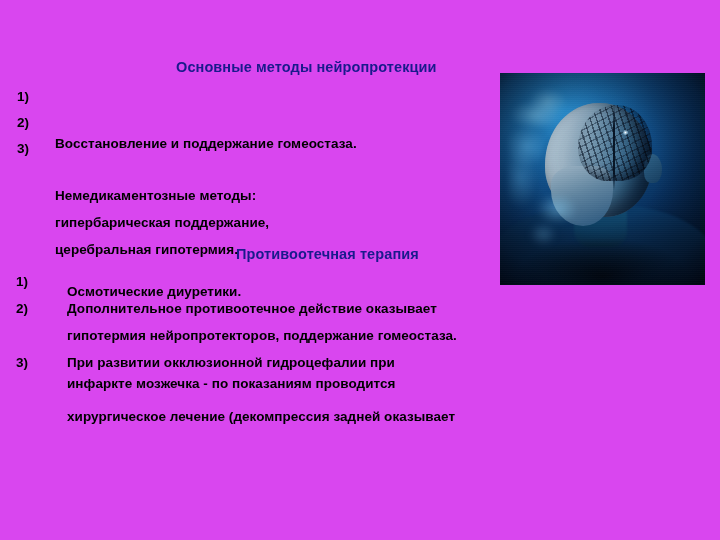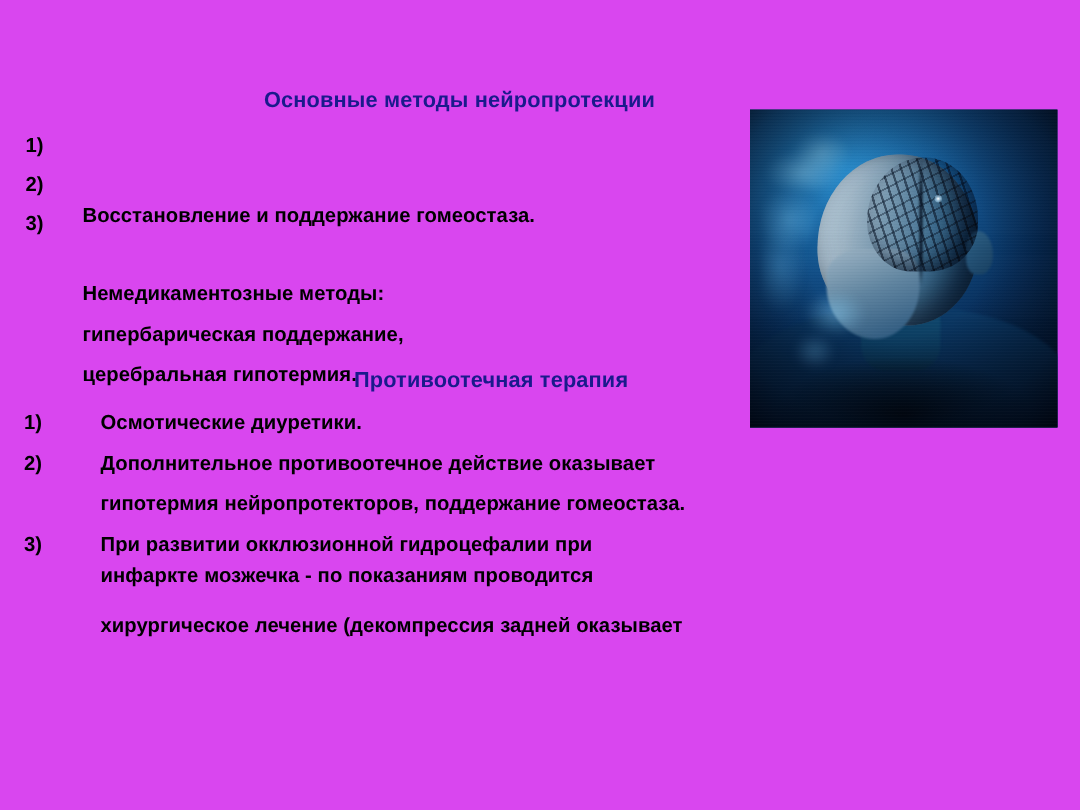--- a/index.html
+++ b/index.html
@@ -175,21 +175,21 @@
 
   <div class="marker m1" style="top:141px;">3)</div>
   <div class="row t1" style="top:141px;">Немедикаментозные методы:</div>
 
   <div class="row t1" style="top:168px;">гипербарическая поддержание,</div>
   <div class="row t1" style="top:195px;">церебральная гипотермия.</div>
 
   <div class="heading" id="title-2">Противоотечная терапия</div>
 
   <div class="marker m2" style="top:274px;">1)</div>
-  <div class="row t2" style="top:274px;">Осмотические диуретики.</div>
+  <div class="row t2" style="top:284px;">Осмотические диуретики.</div>
 
   <div class="marker m2" style="top:301px;">2)</div>
   <div class="row t2" style="top:301px;">Дополнительное противоотечное действие оказывает</div>
   <div class="row t2" style="top:328px;">гипотермия нейропротекторов, поддержание гомеостаза.</div>
 
   <div class="marker m2" style="top:355px;">3)</div>
   <div class="row t2" style="top:355px;">При развитии окклюзионной гидроцефалии при</div>
   <div class="row t2" style="top:376px;">инфаркте мозжечка - по показаниям проводится</div>
   <div class="row t2" style="top:409px;">хирургическое лечение (декомпрессия задней оказывает</div>
 

